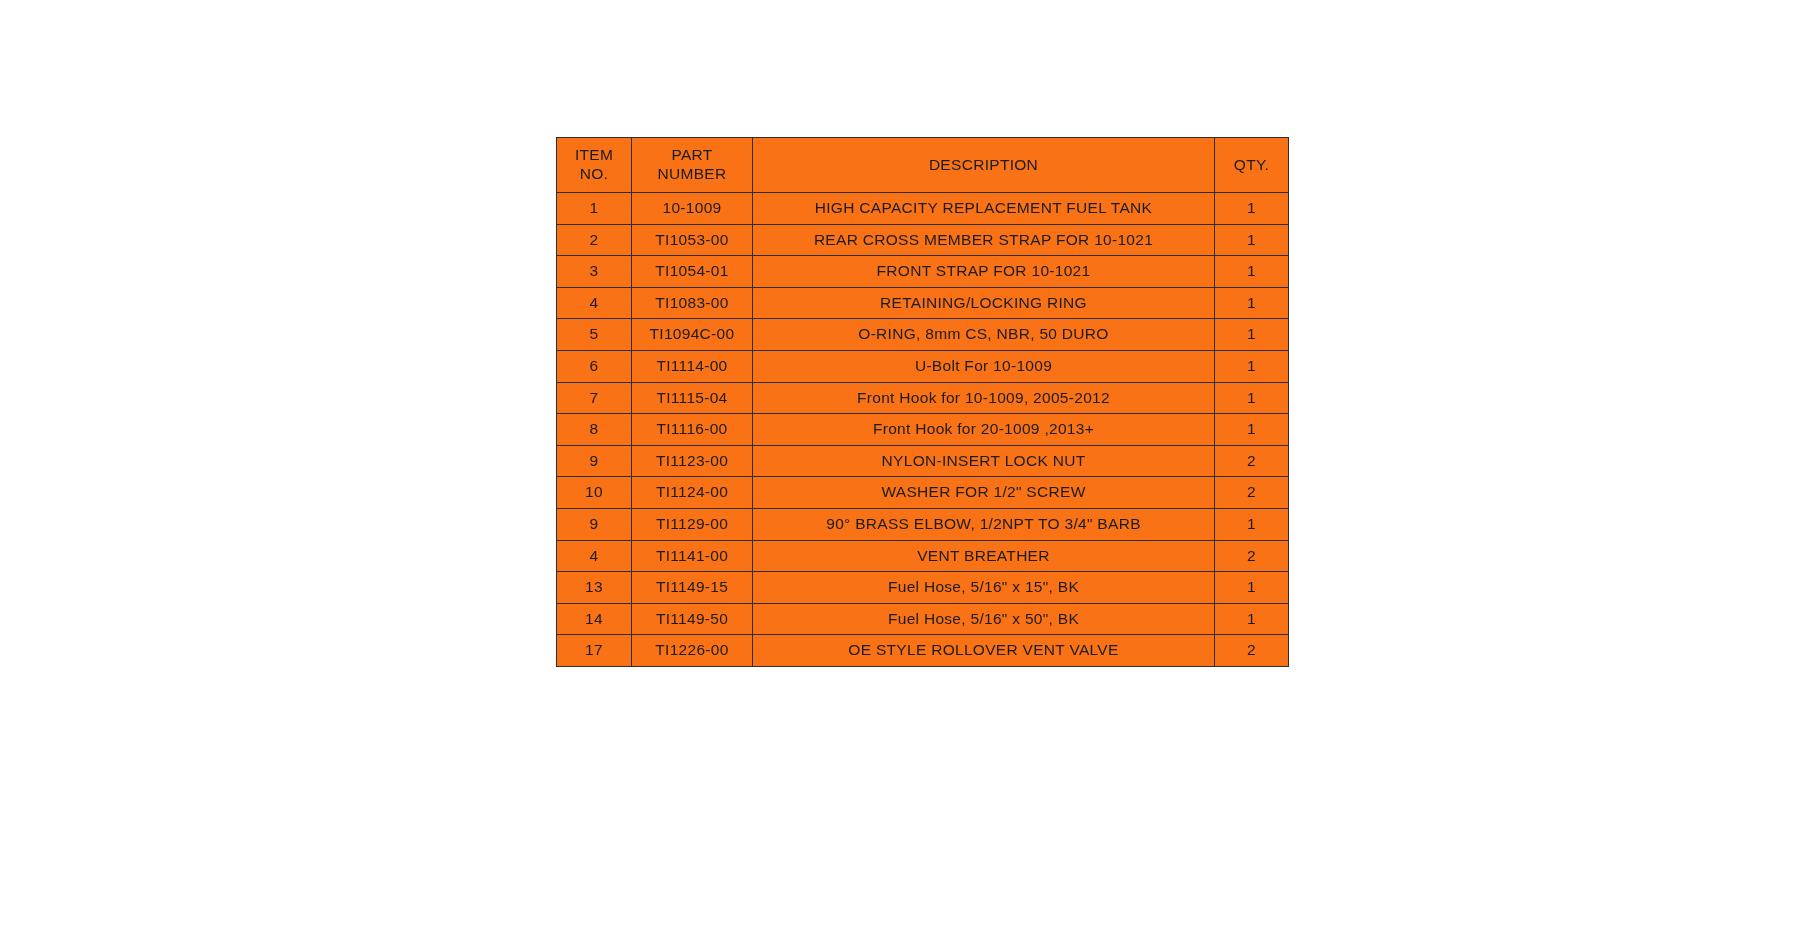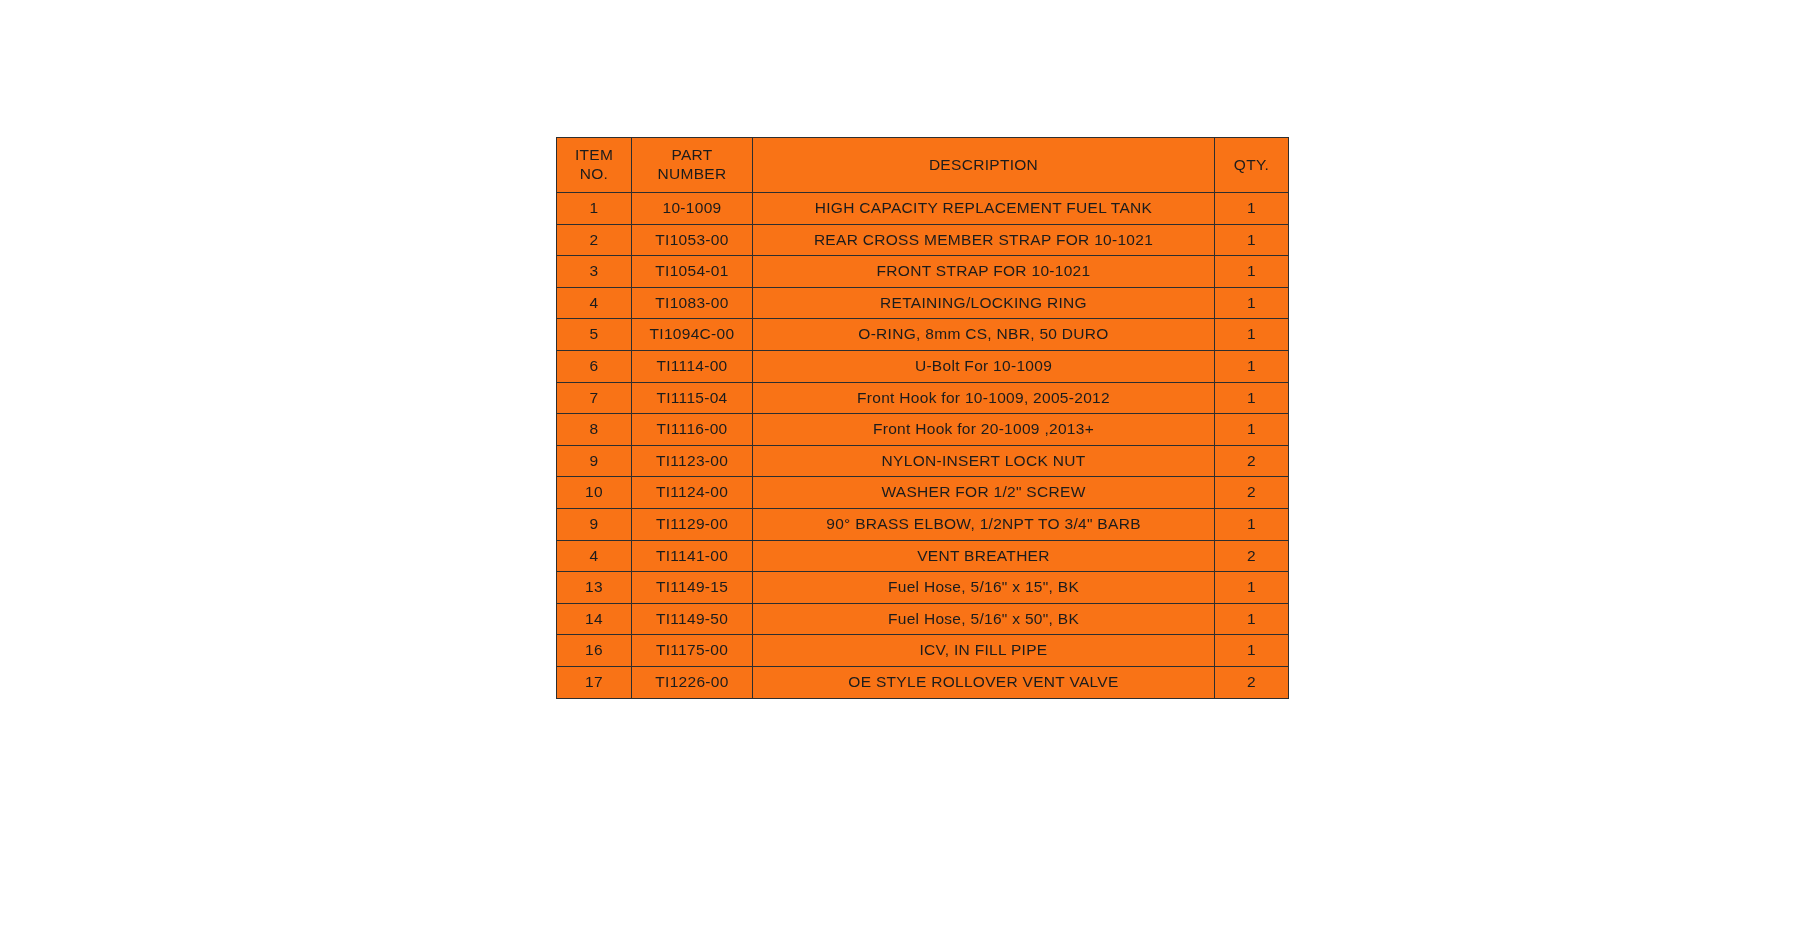--- a/index.html
+++ b/index.html
@@ -165,26 +165,20 @@
         </tr>
 
         <tr>
           <td>14</td>
           <td>TI1149-50</td>
           <td>Fuel Hose, 5/16" x 50", BK</td>
           <td>1</td>
         </tr>
 
 
-        <tr>
-          <td>16</td>
-          <td>TI1175-00</td>
-          <td>ICV, IN FILL PIPE</td>
-          <td>1</td>
-        </tr>
 
         <tr>
           <td>17</td>
           <td>TI1226-00</td>
           <td>OE STYLE ROLLOVER VENT VALVE</td>
           <td>2</td>
         </tr>
       </tbody>
   </table>
 </div>

